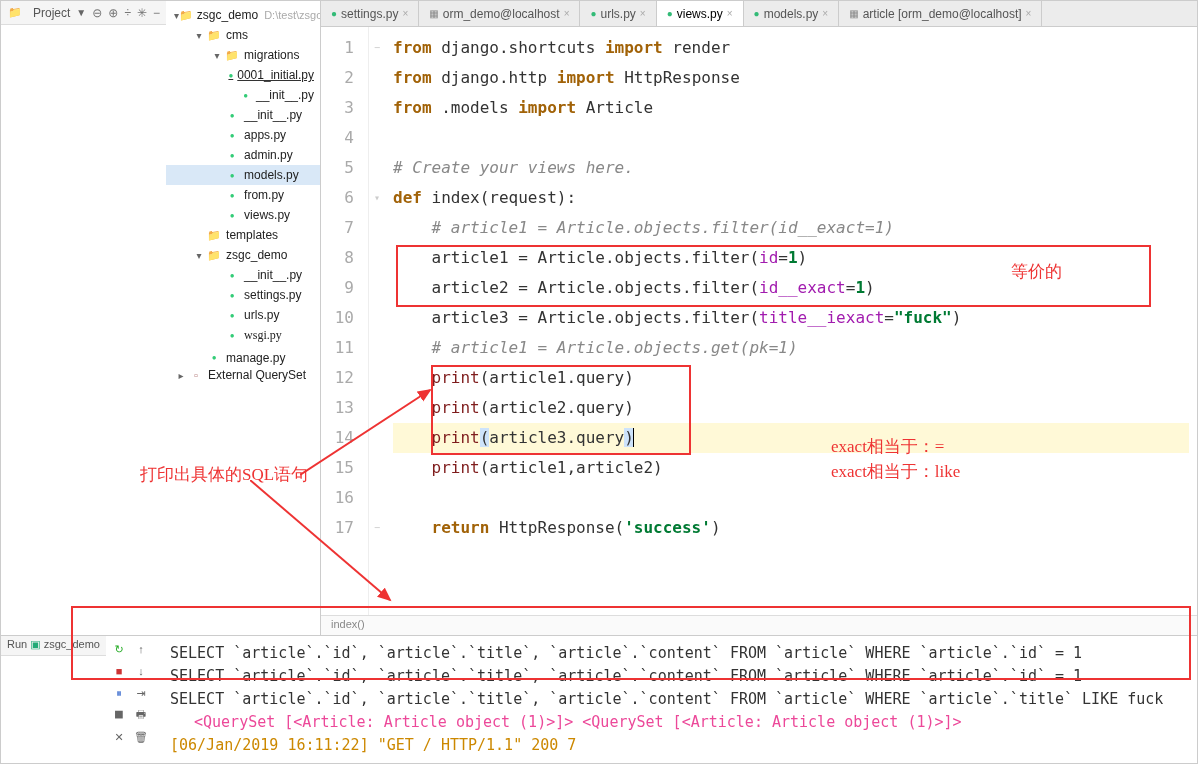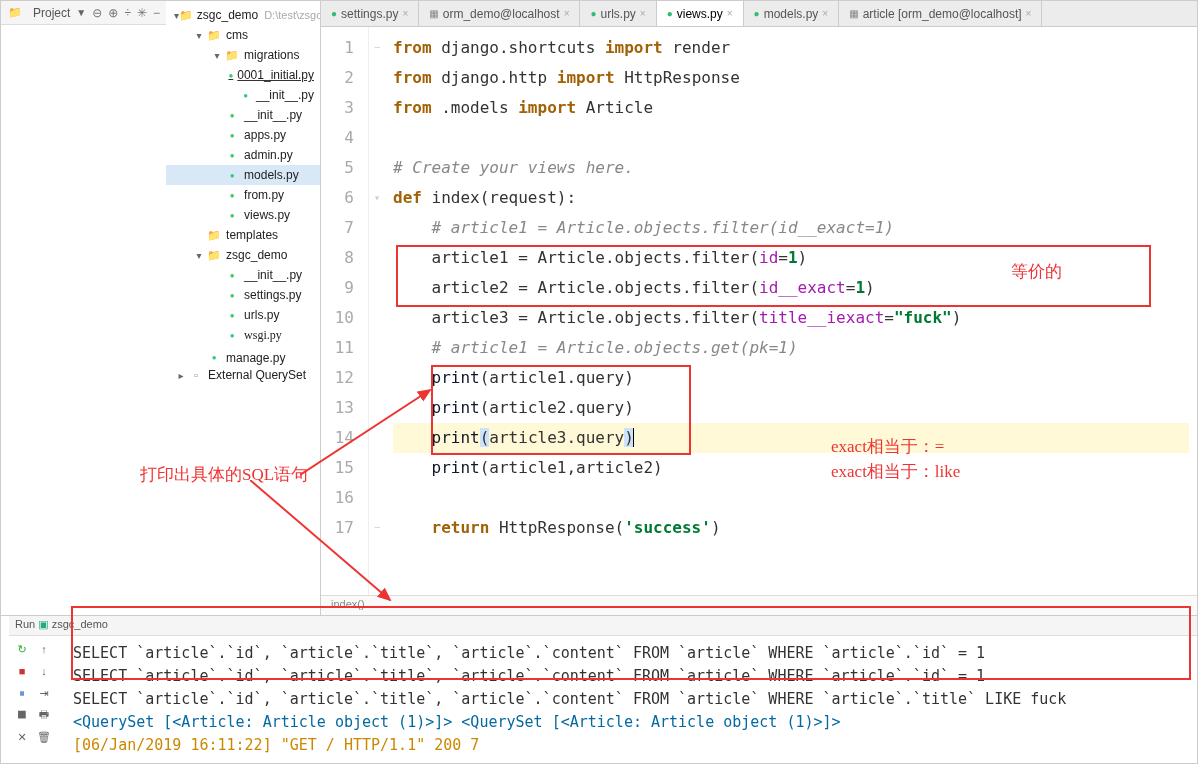--- a/index.html
+++ b/index.html
@@ -28,32 +28,32 @@
 .tabs { display:flex; height:26px; background:#ececec; border-bottom:1px solid #ccc; overflow:hidden; }
 .tab { display:flex; align-items:center; padding:0 10px; border-right:1px solid #ccc; background:#ececec; color:#555; gap:4px; cursor:pointer; font-size:12px; white-space:nowrap; }
 .tab.active { background:#fff; color:#000; }
 .tab .x { color:#aaa; font-size:10px; }
 .tab-ico{font-size:10px;}
 .editor { flex:1; display:flex; background:#fff; position:relative; overflow:hidden; font-family:Consolas,Menlo,monospace; font-size:16px; line-height:30px; }
 .gutter { width:48px; text-align:right; color:#aaa; background:#fff; padding:6px 14px 0 0; border-right:1px solid #eee; }
 .fold-col { width:16px; background:#fff; position:relative; padding-top:6px; }
 .fold-mark { color:#ccc; font-size:10px; text-align:center; height:30px; }
 .code { flex:1; padding:6px 8px 0 8px; position:relative; white-space:pre; }
-.kw{color:#a16207;font-weight:bold;} .fn{color:#0f172a;} .str{color:#007a33;font-weight:bold;} .cm{color:#888;font-style:italic;} .at{color:#a21caf;} .hl-line{background:#fff9d7;display:inline-block;width:100%;}
+.kw{color:#a16207;font-weight:bold;} .fn{color:#7f1d1d;} .str{color:#007a33;font-weight:bold;} .cm{color:#888;font-style:italic;} .at{color:#a21caf;} .hl-line{background:#fff9d7;display:inline-block;width:100%;}
 .caret{border-right:1.5px solid #000;margin-left:-1px;}
 .crumbs { height:20px; border-top:1px solid #ddd; padding:2px 10px; color:#888; font-size:11px; background:#fafafa; }
-.bottom { border:1px solid #ccc; border-top:none; background:#fff; display:flex; flex-direction:column;padding-left:8px; }
+.bottom { border:1px solid #ccc; border-top:none; background:#fff; display:flex; flex-direction:row; }
 .run-hdr { height:20px; background:#f5f5f5; border-bottom:1px solid #ddd; padding:2px 6px; color:#555; font-size:11px; }
 .run-body { display:flex; }
 .run-gut { width:56px; display:flex; flex-direction:column; gap:4px; padding:4px; }
 .rbtn { width:18px; height:18px; display:flex; align-items:center; justify-content:center; font-size:11px; color:#666; border:1px solid transparent; cursor:pointer; }
 .rbtn.green{color:#2a2;} .rbtn.red{color:#c33;} .rbtn.blue{color:#36c;}
 .run-rows{display:flex;gap:4px;}
 .console { flex:1; font-family:Consolas,Menlo,monospace; font-size:15px; line-height:23px; padding:6px 8px; white-space:pre; overflow:auto; }
-.console .sql{color:#333;} .console .qs{color:#0369a1;} .console .log{color:#c80;}
+.console .sql{color:#333;} .console .qs{color:#ec4899;margin-left:24px;} .console .log{color:#c80;}
 .redbox { position:absolute; border:2px solid #e33; pointer-events:none; }
 .redtxt { position:absolute; color:#e33; font-size:17px; font-family:"SimSun",serif; pointer-events:none; }
 .arrow-svg{position:absolute;pointer-events:none;}
 .sel-bg{background:#cde3fb;}
 </style>
 </head>
 <body>
 
 <div class="ide">
  <div class="top">

